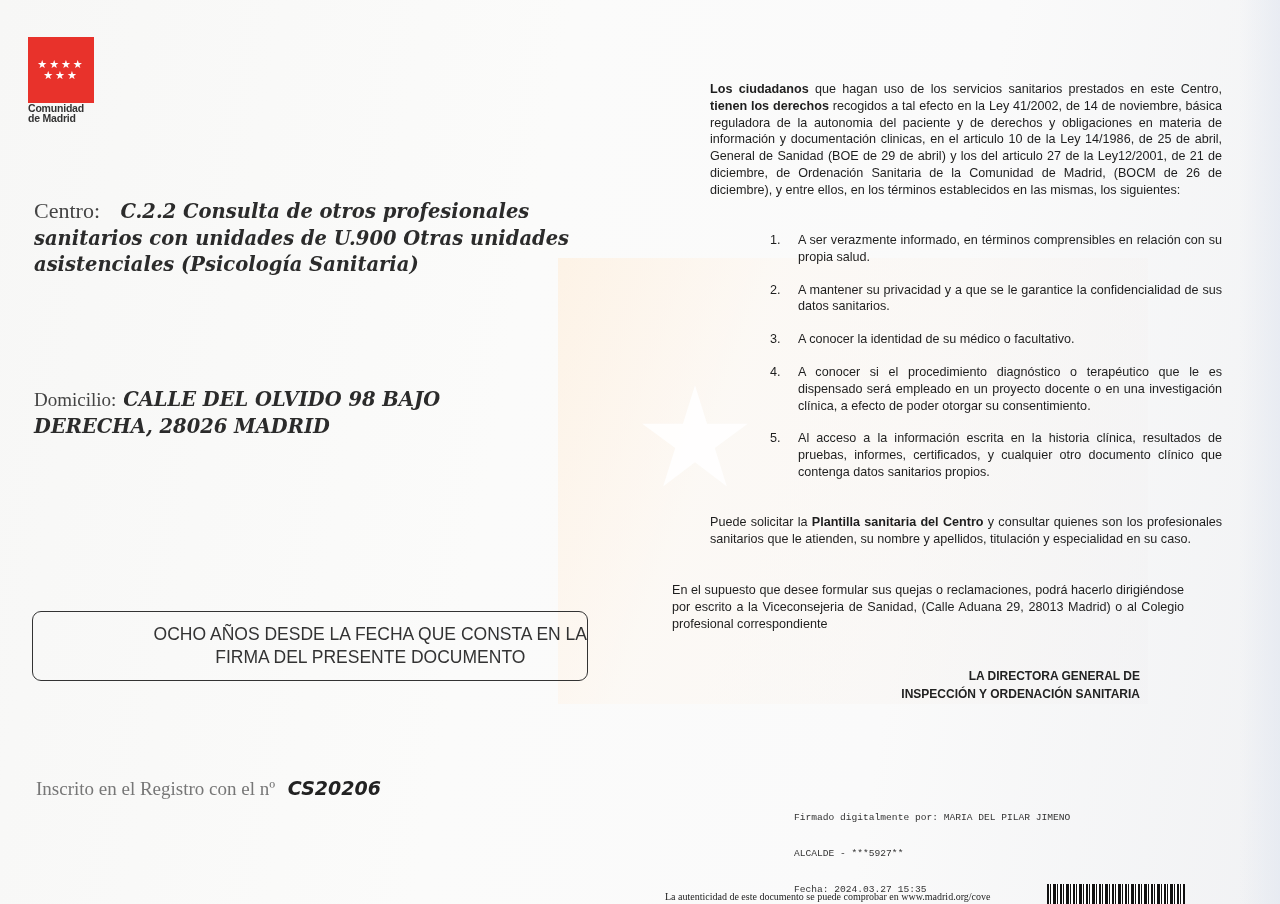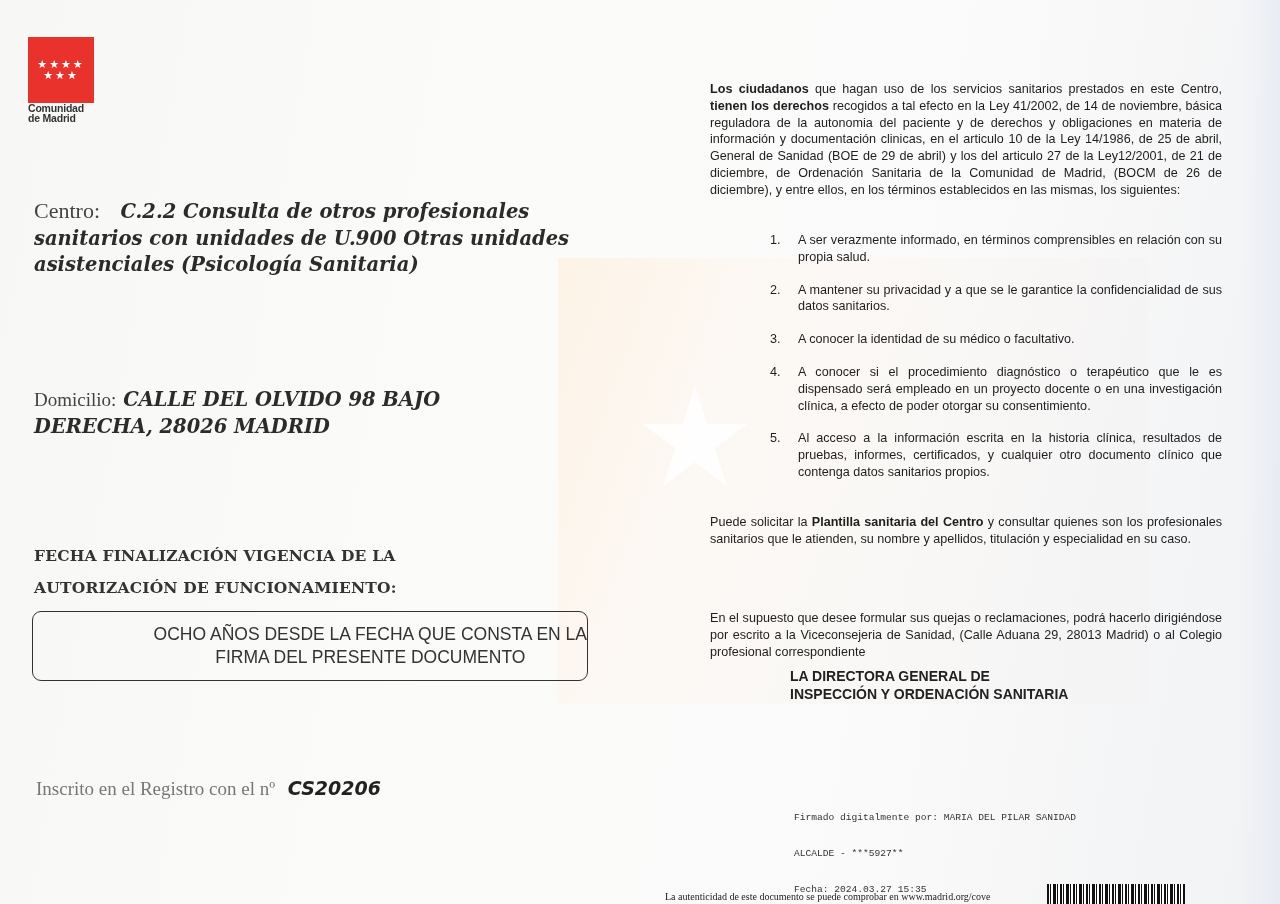--- a/index.html
+++ b/index.html
@@ -86,26 +86,26 @@
     .rights-list li {
       position: relative; padding-left: 28px;
       font-size: 12.6px; line-height: 16.8px; text-align: justify; color: #1e1e1e;
     }
     .rights-list li .num { position: absolute; left: 0; top: 0; }
     .plantilla {
       position: absolute; left: 710px; top: 514px; width: 512px;
       font-size: 12.6px; line-height: 17px; text-align: justify; color: #1e1e1e;
     }
     .quejas {
-      position: absolute; left: 710px; top: 582px; width: 512px;
-      font-size: 12.6px; line-height: 16.8px; text-align: justify; color: #1e1e1e; margin-top: 28px;
+      position: absolute; left: 672px; top: 582px; width: 512px;
+      font-size: 12.6px; line-height: 16.8px; text-align: justify; color: #1e1e1e;
     }
     .directora {
-      position: absolute; left: 790px; top: 667px; width: 350px; text-align: left;
-      font-weight: bold; font-size: 14px; line-height: 18px; color: #222;
+      position: absolute; left: 790px; top: 667px; width: 350px; text-align: right;
+      font-weight: bold; font-size: 12px; line-height: 18px; color: #222;
     }
     .firma {
       position: absolute; left: 794px; top: 788px;
       font-family: "Liberation Mono", monospace; font-size: 9.6px; line-height: 12px; color: #333;
       white-space: pre;
     }
     .autenticidad {
       position: absolute; left: 665px; top: 891px;
       font-family: "Liberation Serif", serif; font-size: 10px; color: #222;
     }
@@ -140,24 +140,20 @@
   <div class="centro">
     <span class="field-label">Centro:</span>&nbsp;&nbsp;
     <span>C.2.2 Consulta de otros profesionales sanitarios con unidades de U.900 Otras unidades asistenciales (Psicología Sanitaria)</span>
   </div>
 
   <div class="domicilio">
     <span class="field-label">Domicilio:</span>
     <span>CALLE DEL OLVIDO 98 BAJO DERECHA, 28026 MADRID</span>
   </div>
 
-  <div class="vigencia-title">
-    <div>FECHA FINALIZACIÓN VIGENCIA DE LA</div>
-    <div>AUTORIZACIÓN DE FUNCIONAMIENTO:</div>
-  </div>
   <div class="vigencia-box">
     <div>
       <div>OCHO AÑOS DESDE LA FECHA QUE CONSTA EN LA</div>
       <div>FIRMA DEL PRESENTE DOCUMENTO</div>
     </div>
   </div>
 
   <div class="registro">
     <span>Inscrito en el Registro con el nº</span>
     <span class="registro-num">CS20206</span>
@@ -195,20 +191,20 @@
   </div>
 
   <div class="quejas">En el supuesto que desee formular sus quejas o reclamaciones, podrá hacerlo dirigiéndose por escrito a la Viceconsejeria de Sanidad, (Calle Aduana 29, 28013 Madrid) o al Colegio profesional correspondiente</div>
 
   <div class="directora">
     <div>LA DIRECTORA GENERAL DE</div>
     <div>INSPECCIÓN Y ORDENACIÓN SANITARIA</div>
   </div>
 
   <div class="firma">
-    <div>Firmado digitalmente por: MARIA DEL PILAR SANIDAD</div>
+    <div>Firmado digitalmente por: MARIA DEL PILAR JIMENO</div>
     <div>ALCALDE - ***5927**</div>
     <div>Fecha: 2024.03.27 15:35</div>
   </div>
 
   <div class="autenticidad">La autenticidad de este documento se puede comprobar en www.madrid.org/cove</div>
   <div class="barcode"></div>
 </div>
 
 </body></html>

